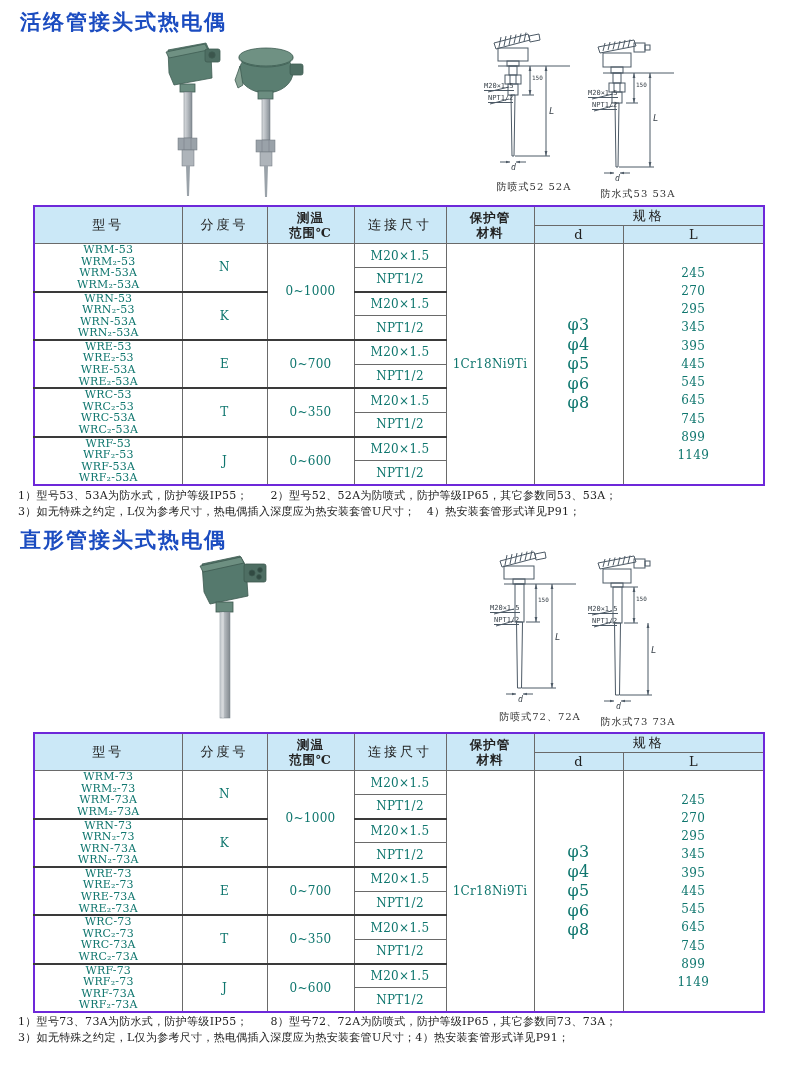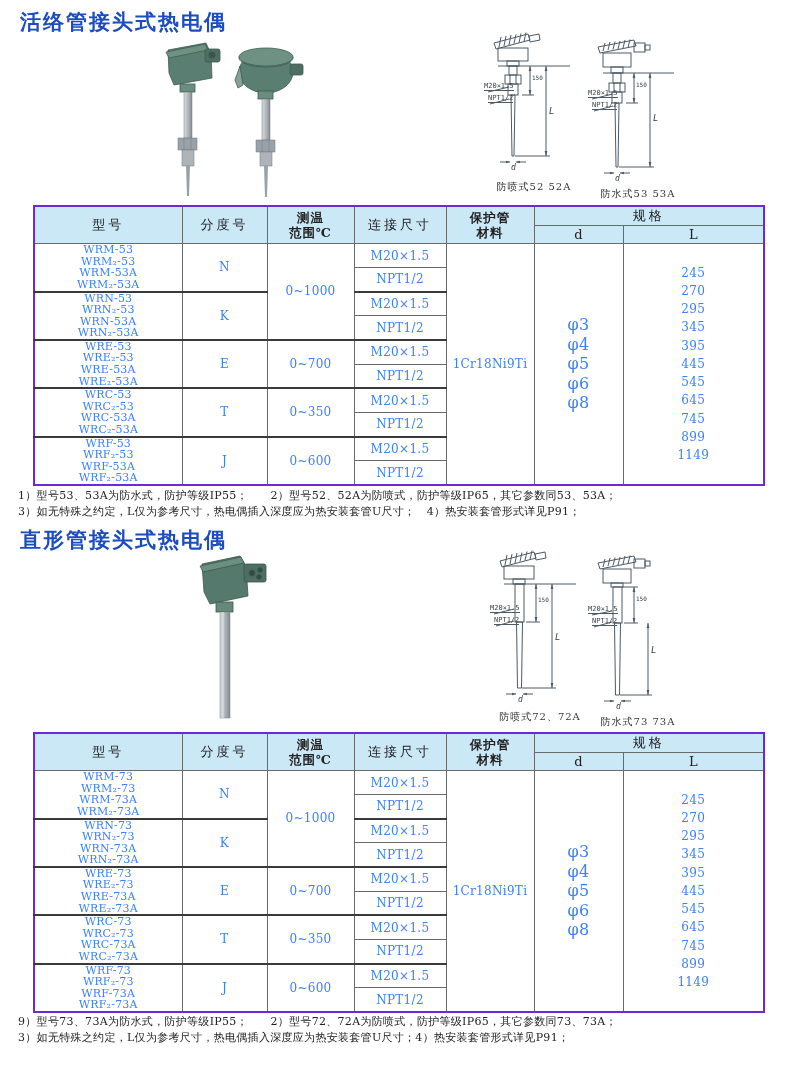--- a/index.html
+++ b/index.html
@@ -9,21 +9,21 @@
         font-family:"DejaVu Sans","Liberation Sans",sans-serif;letter-spacing:2px;}
   
   .spec{position:absolute;left:33px;border-collapse:collapse;table-layout:fixed;background:#fff;
         border:2px solid #6d28d9;}
   .spec th,.spec td{border:1px solid #6a6a6a;text-align:center;vertical-align:middle;padding:0;}
   .spec thead th{background:#cbe8f7;font-weight:normal;font-size:13px;color:#222;letter-spacing:3px;}
   .spec thead th div{line-height:15px;letter-spacing:1px;font-size:12.5px;font-weight:bold;}
   .spec thead tr{height:18px;}
   .spec thead th.hsub{letter-spacing:0;font-size:13px;}
   .spec tbody tr{height:24px;}
-  .spec tbody td{font-size:12px;color:#3b82f6;letter-spacing:0.3px;}
+  .spec tbody td{font-size:12px;color:#0f766e;letter-spacing:0.3px;}
   td.models div{font-size:11px;line-height:11.6px;letter-spacing:0.2px;}
   tr.gsep td{border-top:2px solid #3a3a3a;}
   .stack{display:flex;flex-direction:column;justify-content:center;height:236px;}
   .lstack div{line-height:18.2px;font-size:12px;}
   .dstack div{line-height:19.5px;font-size:16px;}
   
   .notes{position:absolute;left:18px;font-size:11px;color:#222;}
   .notes div{line-height:16px;letter-spacing:0.3px;}
   
   .diagram{position:absolute;width:96px;}
@@ -540,17 +540,17 @@
         <td rowspan="2">0~600</td>
         <td>M20×1.5</td>
       </tr>
       <tr>
           <td>NPT1/2</td>
         </tr>
     </tbody>
   </table>
 
   <div class="notes" style="top:1014px;">
-    <div>9）型号73、73A为防水式，防护等级IP55；　　2）型号72、72A为防喷式，防护等级IP65，其它参数同73、73A；</div>
+    <div>1）型号73、73A为防水式，防护等级IP55；　　8）型号72、72A为防喷式，防护等级IP65，其它参数同73、73A；</div>
     <div>3）如无特殊之约定，L仅为参考尺寸，热电偶插入深度应为热安装套管U尺寸；4）热安装套管形式详见P91；</div>
   </div>
 
 </div>
 
 </body></html>

